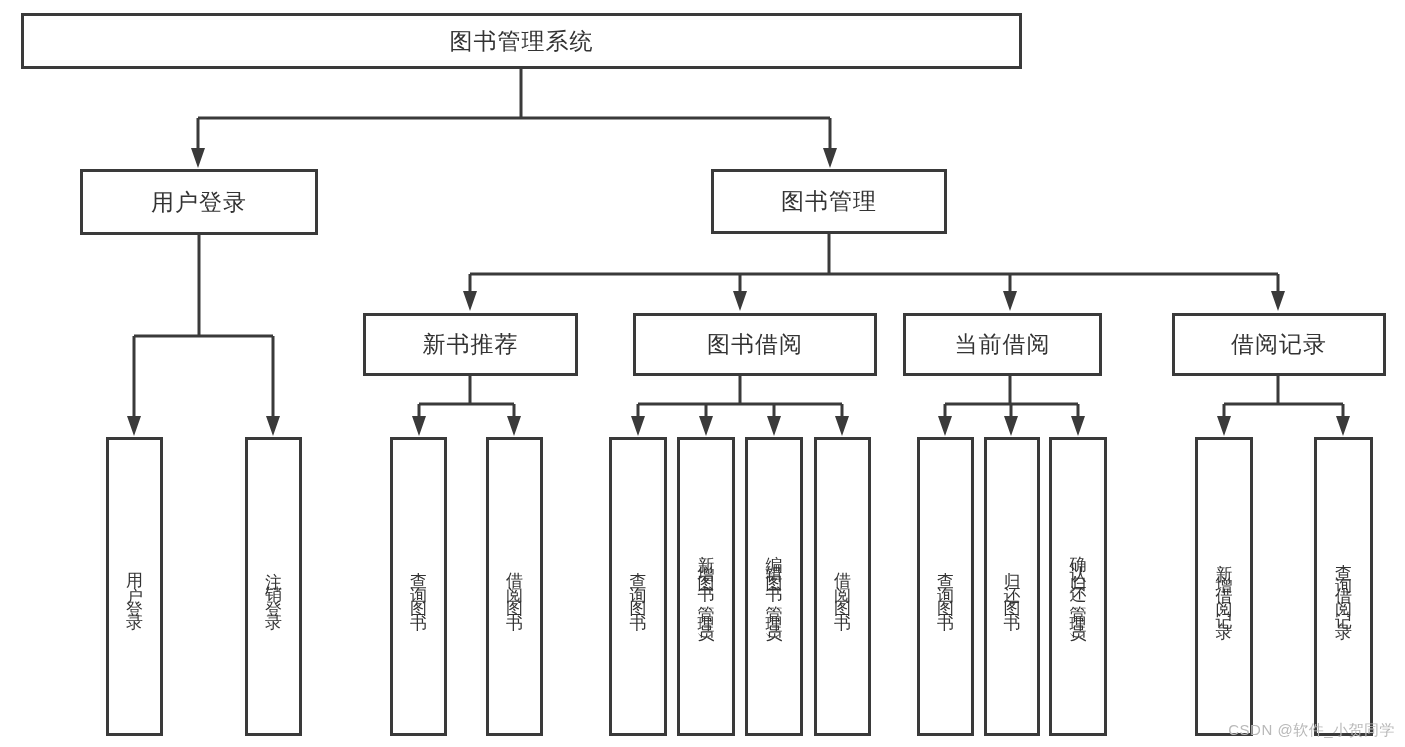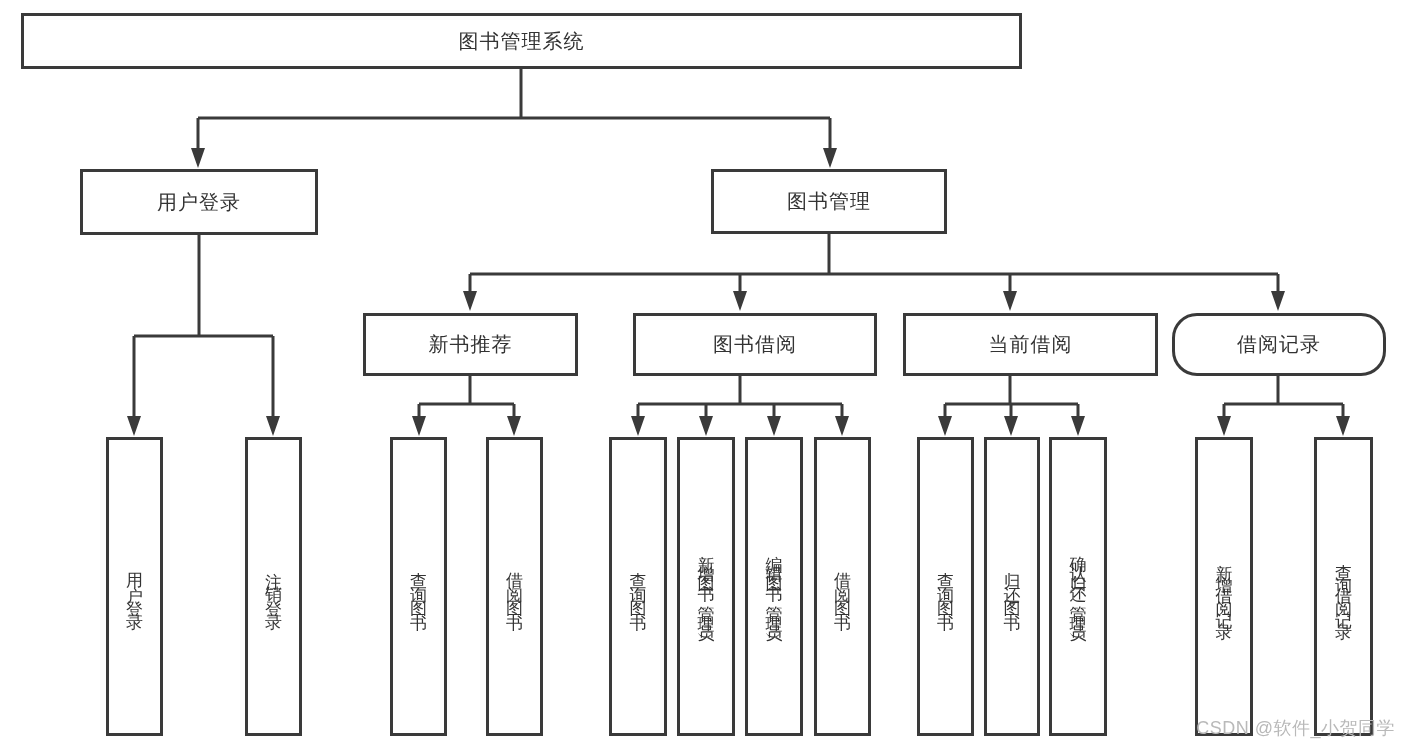--- a/index.html
+++ b/index.html
@@ -11,21 +11,21 @@
     overflow:hidden;
   }
   .connectors{position:absolute;left:0;top:0;width:1405px;height:747px;}
   .box{
     position:absolute;
     box-sizing:border-box;
     border:3px solid #3a3a3a;
     background:#ffffff;
     display:flex;align-items:center;justify-content:center;
     color:#333333;
-    font-size:20px;
+    font-size:23px;
     letter-spacing:1px;
     white-space:nowrap;
   }
   .leaf{
     position:absolute;
     box-sizing:border-box;
     border:3px solid #3a3a3a;
     background:#ffffff;
     display:flex;align-items:center;justify-content:center;
     color:#333333;
@@ -37,21 +37,21 @@
     line-height:1;
     white-space:nowrap;
   }
   .ls-4{letter-spacing:14px;}
   .ls-6{letter-spacing:12px;}
   .ls-9{letter-spacing:10px;}
   .watermark{
     position:absolute;
     right:10px;bottom:7px;
     color:#b9b9b9;
-    font-size:18px;
+    font-size:15px;
     letter-spacing:0.5px;
     white-space:nowrap;
   }
 </style>
 </head>
 <body>
 
 <div class="canvas">
 
   <svg class="connectors" viewBox="0 0 1405 747" xmlns="http://www.w3.org/2000/svg">
@@ -74,22 +74,22 @@
              M1217 416 L1231 416 L1224 436 Z  M1336 416 L1350 416 L1343 436 Z"></path>
   </svg>
 
   <div class="box" style="left:21px;top:13px;width:1001px;height:56px;">图书管理系统</div>
 
   <div class="box" style="left:80px;top:169px;width:238px;height:66px;">用户登录</div>
   <div class="box" style="left:363px;top:313px;width:215px;height:63px;">新书推荐</div>
 
   <div class="box" style="left:711px;top:169px;width:236px;height:65px;">图书管理</div>
   <div class="box" style="left:633px;top:313px;width:244px;height:63px;">图书借阅</div>
-  <div class="box" style="left:903px;top:313px;width:255px;height:63px;">当前借阅</div>
-  <div class="box" style="left:1172px;top:313px;width:214px;height:63px;border-radius:25px;">借阅记录</div>
+  <div class="box" style="left:903px;top:313px;width:199px;height:63px;">当前借阅</div>
+  <div class="box" style="left:1172px;top:313px;width:214px;height:63px;">借阅记录</div>
 
   <div class="leaf" style="left:106px;top:437px;width:57px;height:299px;">
     <span class="vtext ls-4">用户登录</span>
   </div>
   <div class="leaf" style="left:245px;top:437px;width:57px;height:299px;">
     <span class="vtext ls-4">注销登录</span>
   </div>
 
   <div class="leaf" style="left:390px;top:437px;width:57px;height:299px;">
     <span class="vtext ls-4">查询图书</span>

